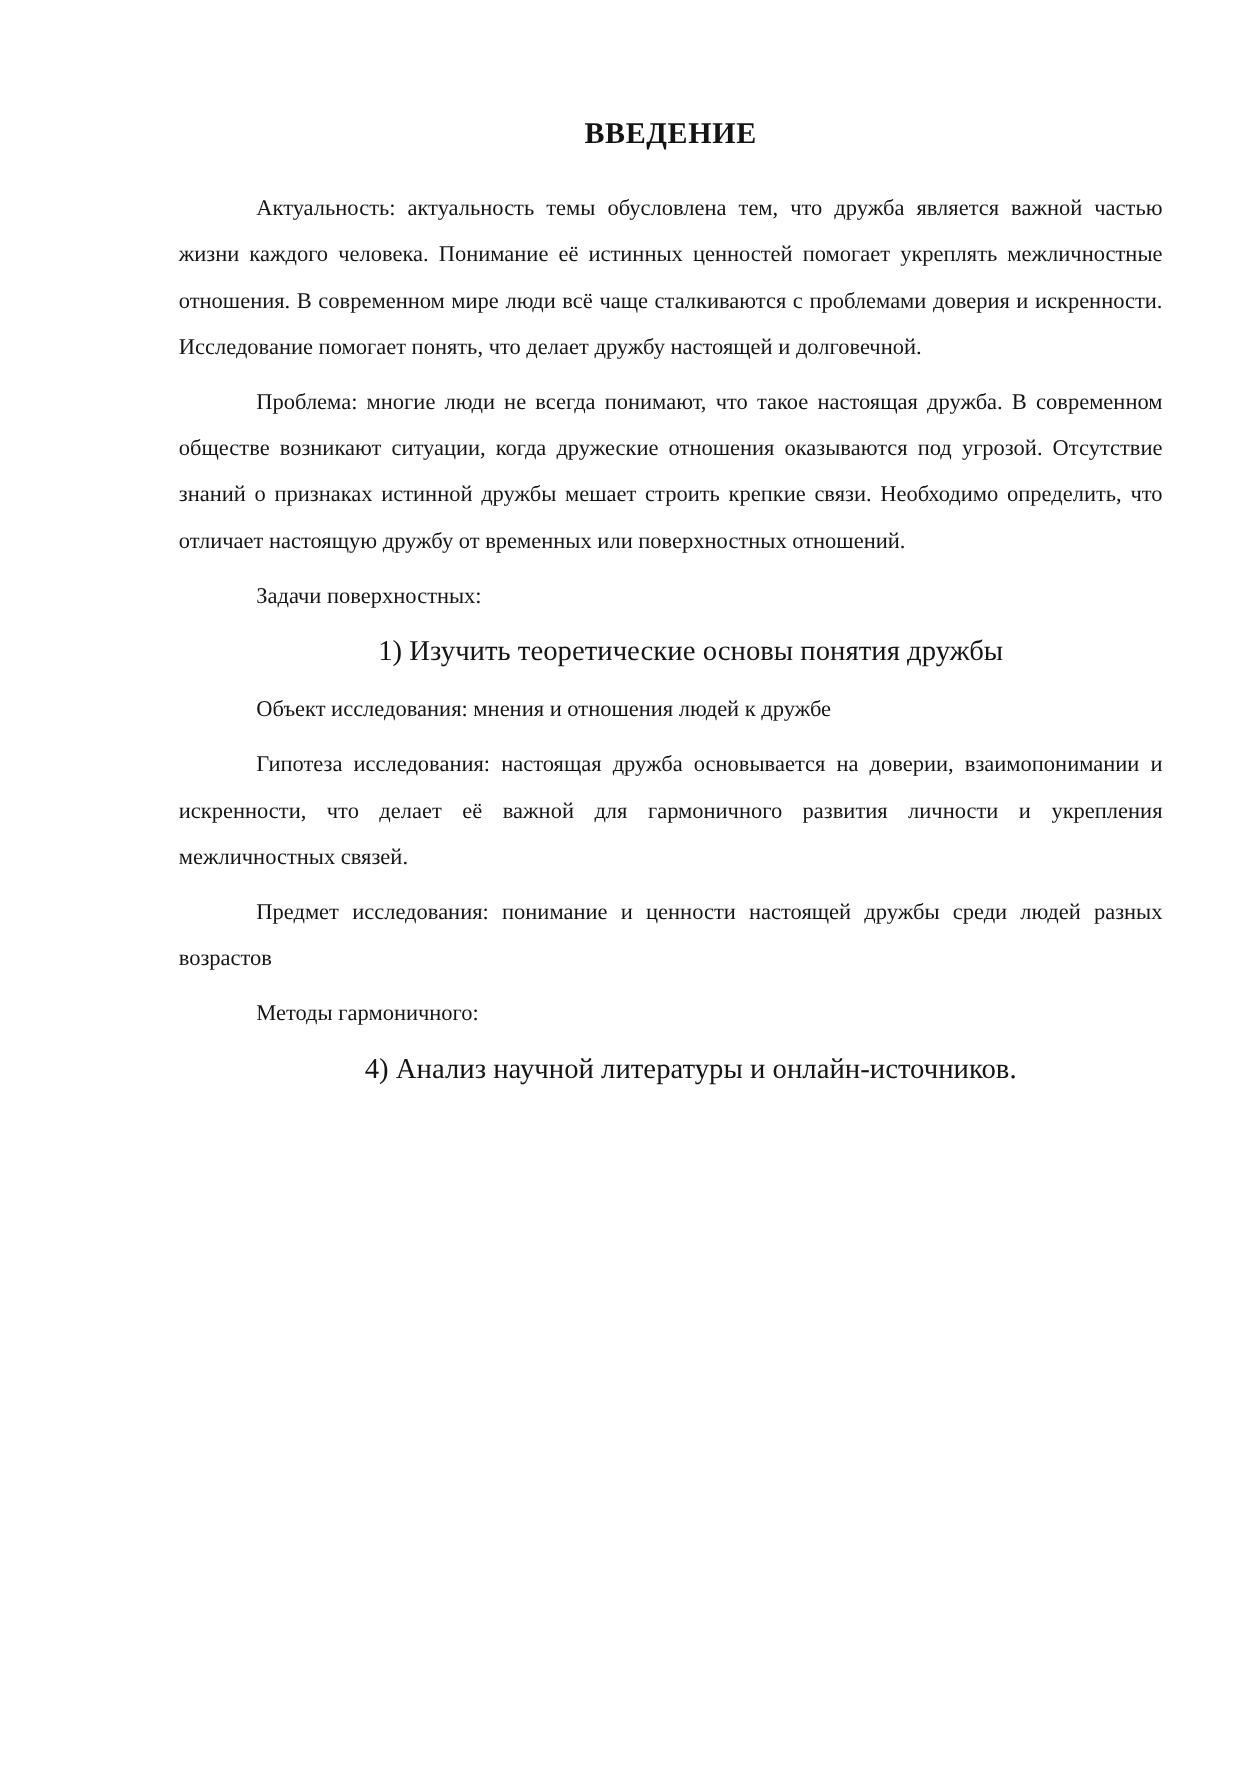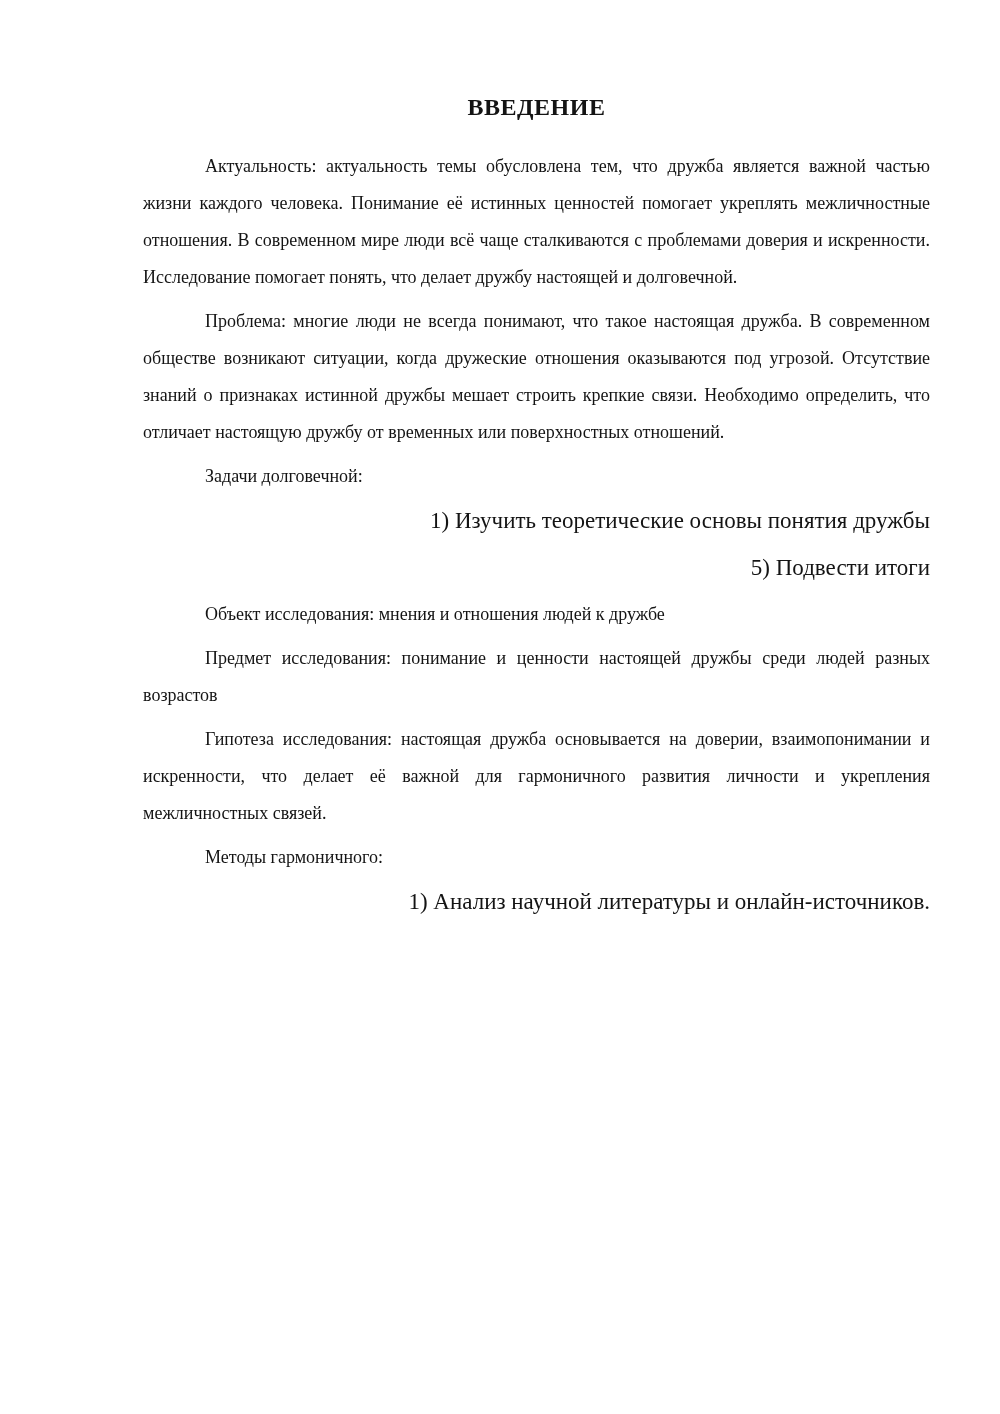--- a/index.html
+++ b/index.html
@@ -34,21 +34,21 @@
   .body-p {
     font-size: 18px;
     line-height: 37px;
     text-align: justify;
     text-indent: 62px;
     margin: 0 0 7px 0;
   }
   .list-item {
     font-size: 23px;
     line-height: 37px;
-    text-align: right;
+    text-align: center;
     text-indent: 0;
     margin: 0 0 10px 32px;
   }
   .page-number {
     position: absolute;
     left: 0;
     right: 0;
     top: 1322px;
     text-align: center;
     font-size: 22px;
@@ -62,31 +62,30 @@
 <div class="page">
   <div class="content">
 
     <h1 class="doc-title">ВВЕДЕНИЕ</h1>
 
     <p class="body-p">Актуальность: актуальность темы обусловлена тем, что дружба является важной частью жизни каждого человека. Понимание её истинных ценностей помогает укреплять межличностные отношения. В современном мире люди всё чаще сталкиваются с проблемами доверия и искренности. Исследование помогает понять, что делает дружбу настоящей и долговечной.</p>
 
     <p class="body-p">Проблема: многие люди не всегда понимают, что такое настоящая дружба. В современном обществе возникают ситуации, когда дружеские отношения оказываются под угрозой. Отсутствие знаний о признаках истинной дружбы мешает строить крепкие связи. Необходимо определить, что отличает настоящую дружбу от временных или поверхностных отношений.</p>
 
 
-    <p class="body-p">Задачи долговечной:</p>
+    <p class="body-p">Задачи поверхностных:</p>
 
     <p class="list-item">1) Изучить теоретические основы понятия дружбы</p>
-    <p class="list-item">5) Подвести итоги</p>
 
     <p class="body-p">Объект исследования: мнения и отношения людей к дружбе</p>
 
+    <p class="body-p">Гипотеза исследования: настоящая дружба основывается на доверии, взаимопонимании и искренности, что делает её важной для гармоничного развития личности и укрепления межличностных связей.</p>
+
     <p class="body-p">Предмет исследования: понимание и ценности настоящей дружбы среди людей разных возрастов</p>
-
-    <p class="body-p">Гипотеза исследования: настоящая дружба основывается на доверии, взаимопонимании и искренности, что делает её важной для гармоничного развития личности и укрепления межличностных связей.</p>
 
     <p class="body-p">Методы гармоничного:</p>
 
-    <p class="list-item">1) Анализ научной литературы и онлайн-источников.</p>
+    <p class="list-item">4) Анализ научной литературы и онлайн-источников.</p>
 
   </div>
 
   <div class="page-number">3</div>
 </div>
 
 </body></html>

